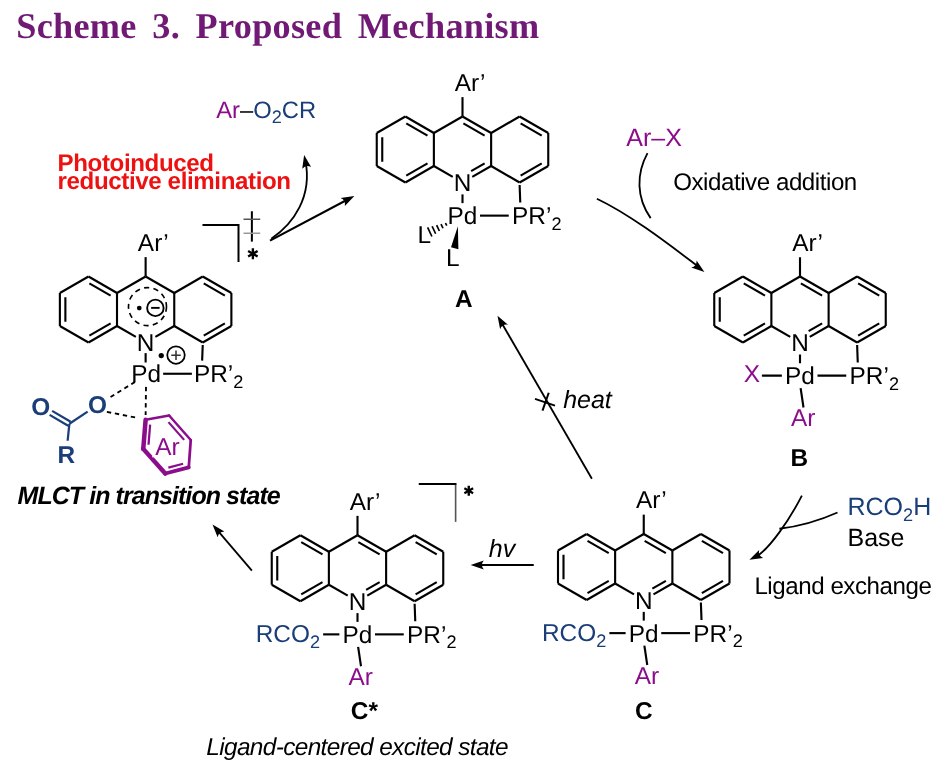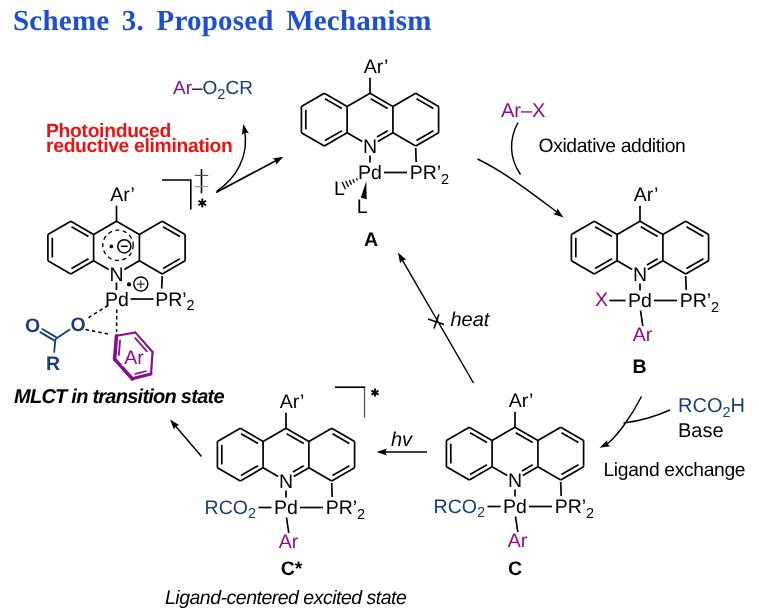--- a/index.html
+++ b/index.html
@@ -1,15 +1,15 @@
 <!DOCTYPE html>
 <html><head><meta charset="utf-8">
 <style>
 html,body{margin:0;padding:0;background:#fff;width:759px;height:615px;overflow:hidden}
-.title{text-rendering:geometricPrecision;position:absolute;left:13px;top:5px;font-family:"Liberation Serif",serif;font-weight:bold;font-size:29px;color:#1d4ed8;word-spacing:5px;letter-spacing:0.22px}
+.title{text-rendering:geometricPrecision;position:absolute;left:13px;top:5px;font-family:"Liberation Serif",serif;font-weight:bold;font-size:29px;color:#701a75;word-spacing:5px;letter-spacing:0.22px}
 </style></head>
 <body>
 <div class="title">Scheme 3. Proposed Mechanism</div>
 <svg width="759" height="615" viewBox="0 0 759 615" xmlns="http://www.w3.org/2000/svg" text-rendering="geometricPrecision" style="position:absolute;left:0;top:0">
 <line x1="347.1" y1="132.8" x2="362.2" y2="141.5" stroke="#000000" stroke-width="1.7" stroke-linecap="butt"></line>
 <line x1="392.9" y1="132.8" x2="377.8" y2="141.5" stroke="#000000" stroke-width="1.7" stroke-linecap="butt"></line>
 <line x1="387.7" y1="130.7" x2="376.9" y2="136.9" stroke="#000000" stroke-width="1.7" stroke-linecap="butt"></line>
 <line x1="347.1" y1="106.4" x2="347.1" y2="132.8" stroke="#000000" stroke-width="1.7" stroke-linecap="butt"></line>
 <line x1="392.9" y1="106.4" x2="392.9" y2="132.8" stroke="#000000" stroke-width="1.7" stroke-linecap="butt"></line>
 <line x1="370.0" y1="93.2" x2="347.1" y2="106.4" stroke="#000000" stroke-width="1.7" stroke-linecap="butt"></line>

